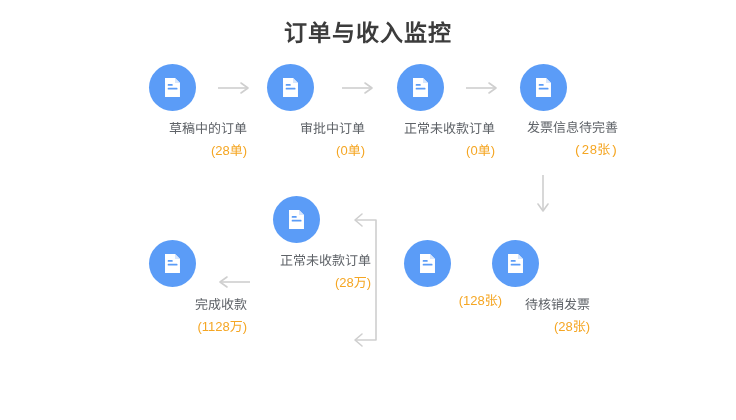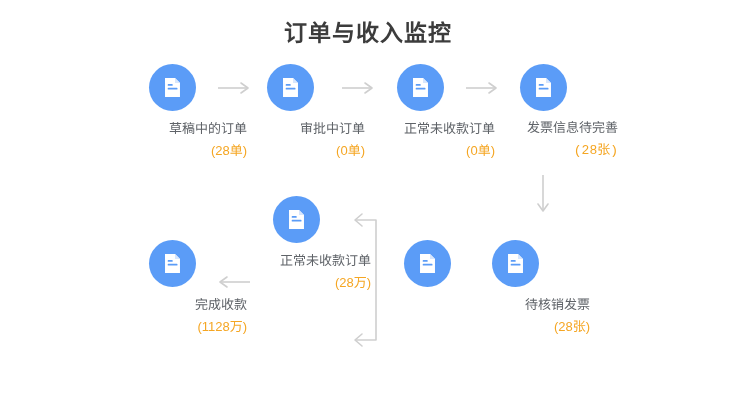--- a/index.html
+++ b/index.html
@@ -202,20 +202,21 @@
 
   <div class="node" style="left:427px; top:240px;">
     <span class="circle">
       <svg viewBox="0 0 24 24">
         <path d="M4.2 2.2 H14.6 L19.8 7.4 V21.8 H4.2 Z" fill="#ffffff"></path>
         <path d="M14.6 2.2 V7.4 H19.8 Z" fill="#d7e6fd"></path>
         <rect x="7" y="8.4" width="5.2" height="1.9" rx="0.6" fill="#5b9cf7"></rect>
         <rect x="7" y="12.2" width="10.2" height="1.9" rx="0.6" fill="#5b9cf7"></rect>
       </svg>
     </span>
+    <div class="node-value">(128张)</div>
   </div>
 
   <div class="node" style="left:296px; top:196px;">
     <span class="circle">
       <svg viewBox="0 0 24 24">
         <path d="M4.2 2.2 H14.6 L19.8 7.4 V21.8 H4.2 Z" fill="#ffffff"></path>
         <path d="M14.6 2.2 V7.4 H19.8 Z" fill="#d7e6fd"></path>
         <rect x="7" y="8.4" width="5.2" height="1.9" rx="0.6" fill="#5b9cf7"></rect>
         <rect x="7" y="12.2" width="10.2" height="1.9" rx="0.6" fill="#5b9cf7"></rect>
       </svg>

